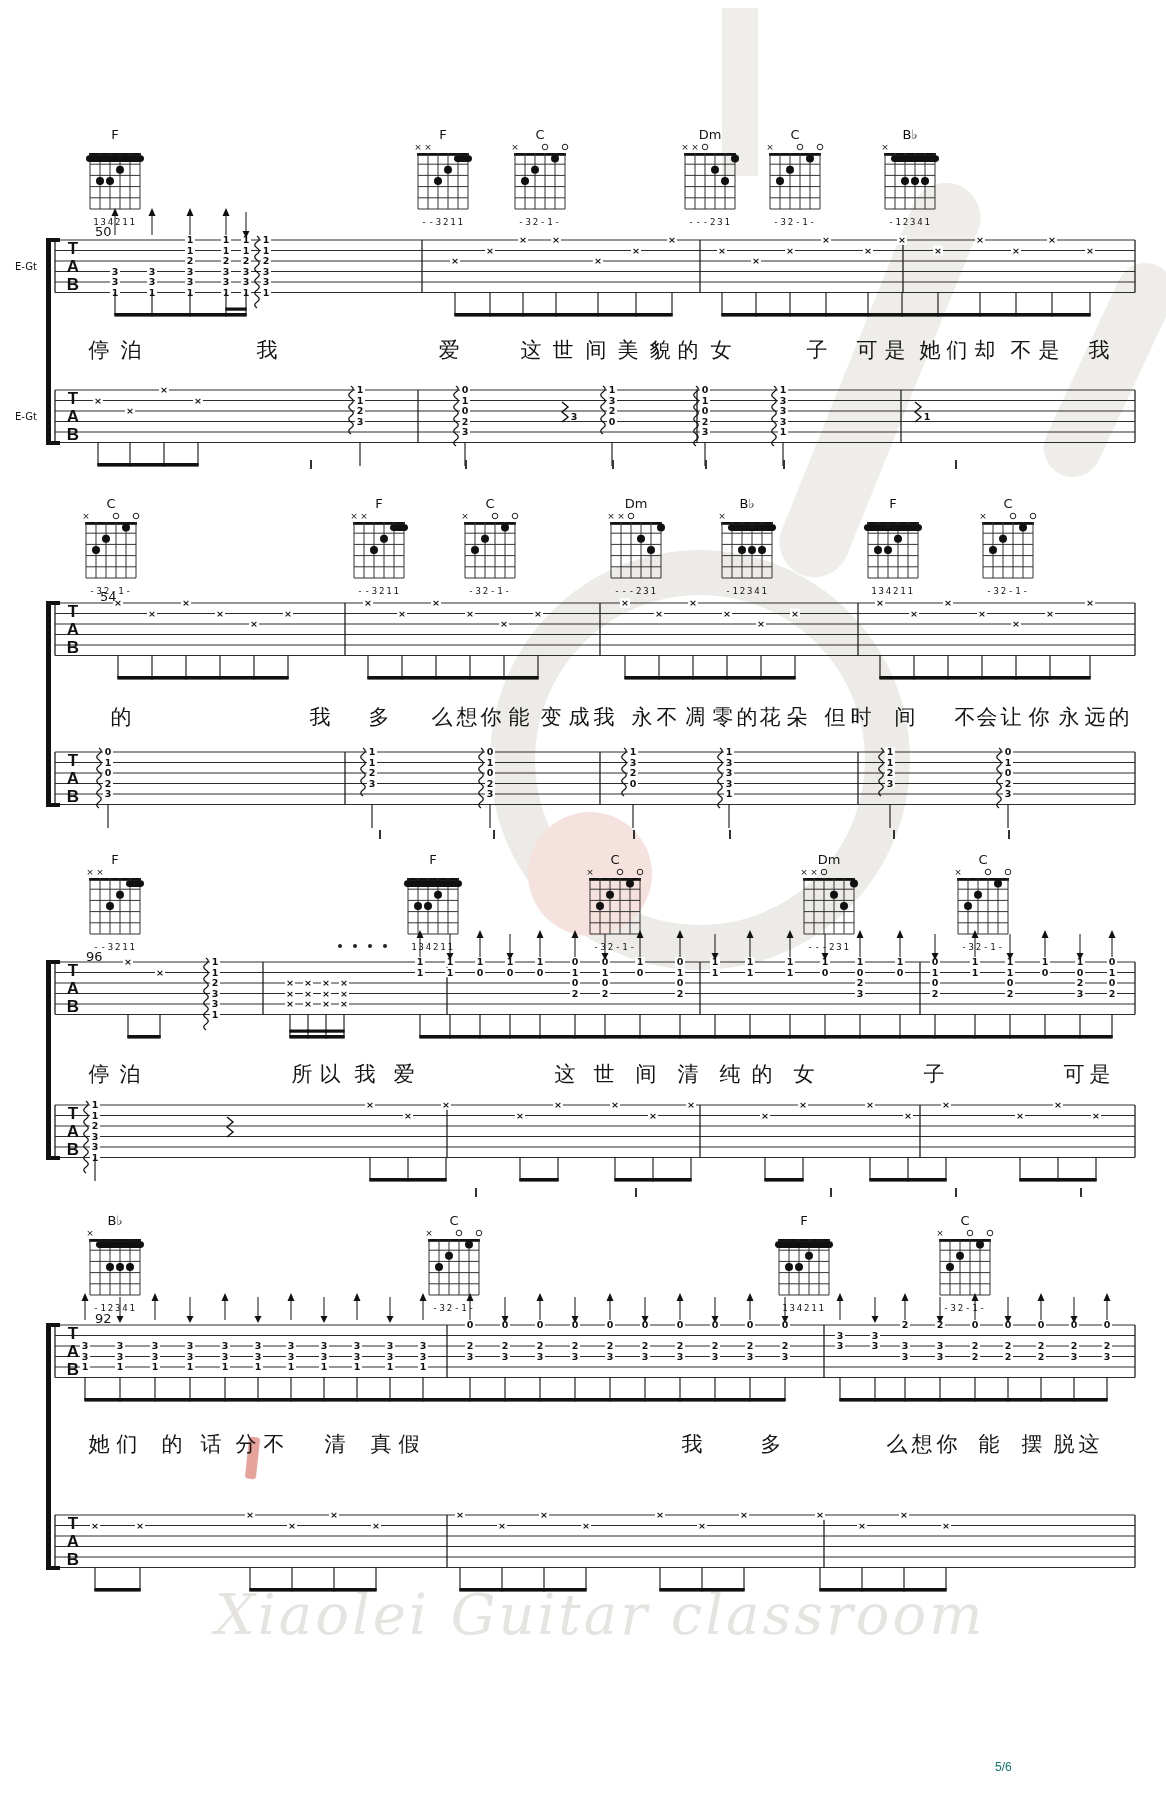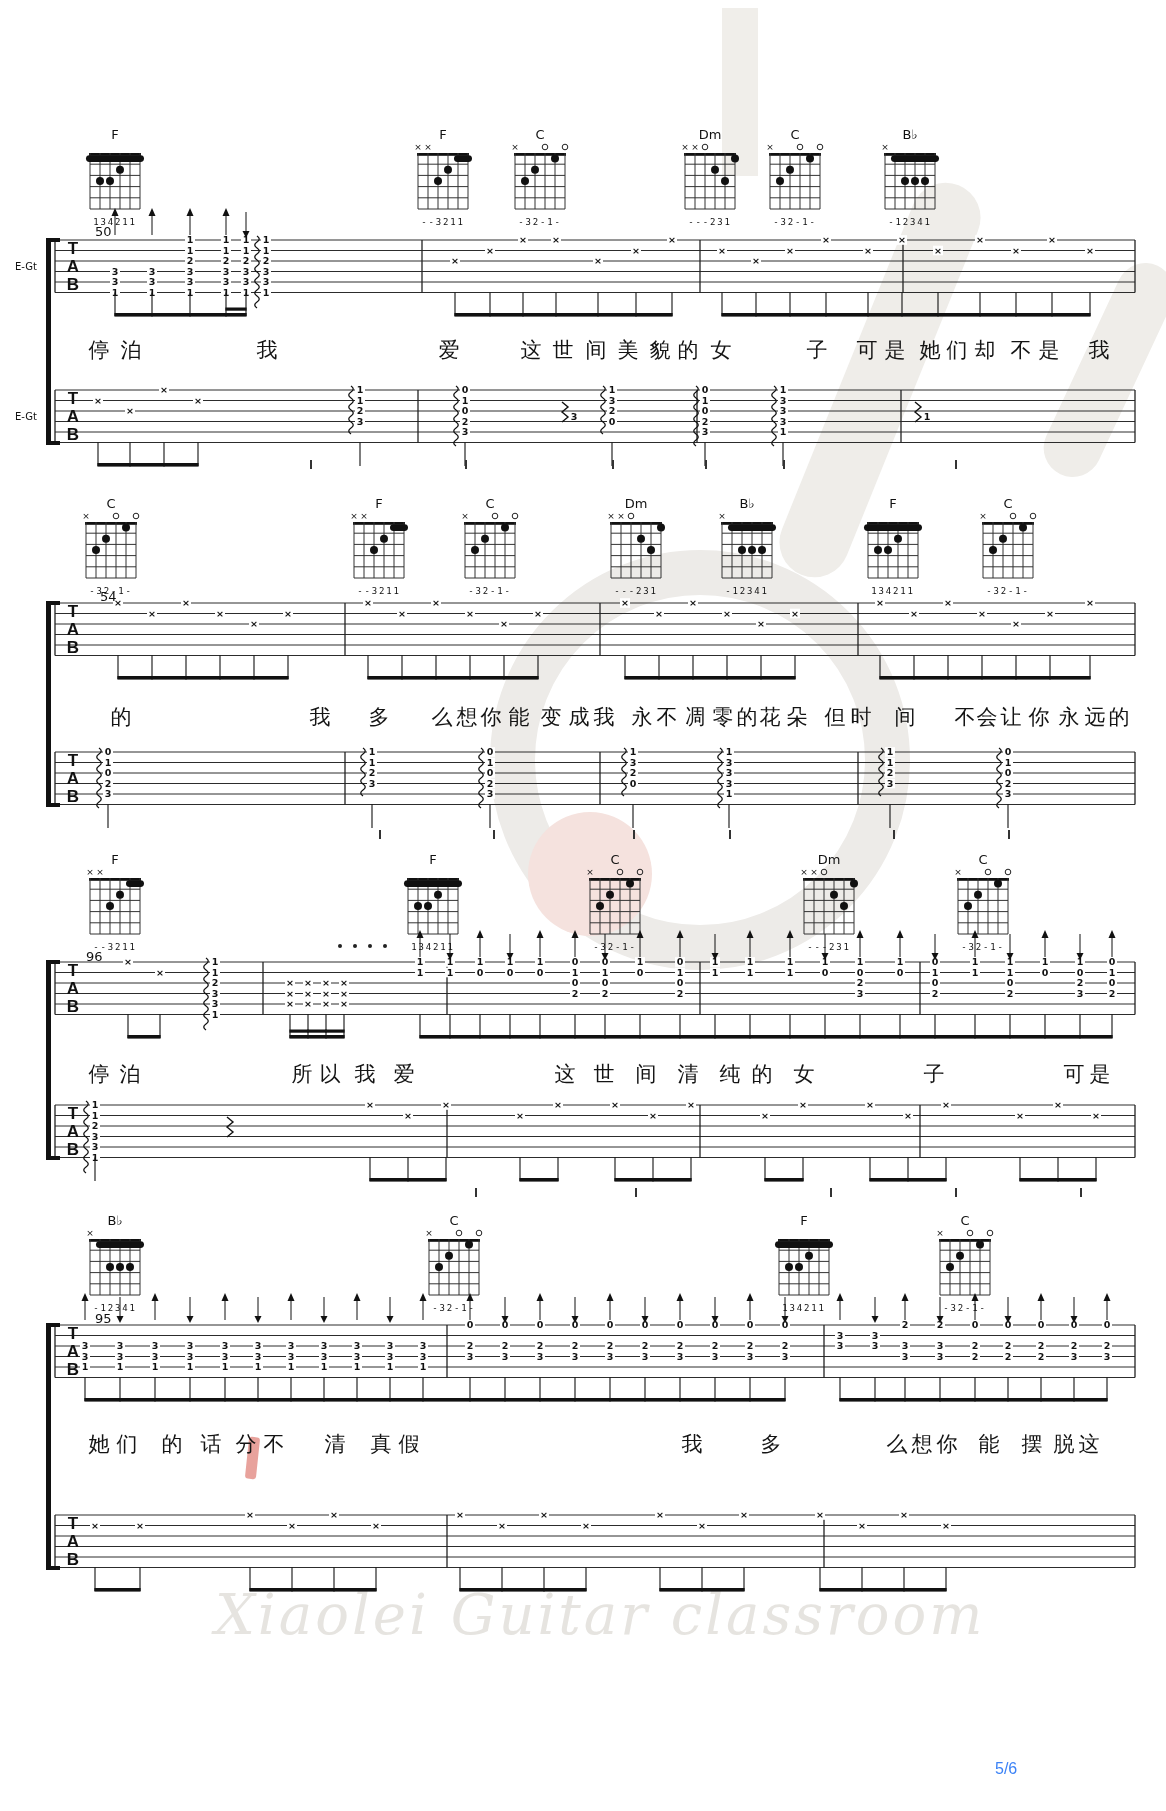--- a/index.html
+++ b/index.html
@@ -15,21 +15,21 @@
        transform:rotate(22deg);border-radius:40px;}
   .sw2{left:1080px;top:255px;width:58px;height:230px;background:#efede9;
        transform:rotate(25deg);border-radius:30px;}
   .wm-cn{position:absolute;left:48px;top:1408px;width:1080px;white-space:nowrap;z-index:0;
          font-size:196px;font-weight:700;letter-spacing:-8px;color:#edebe7;
          font-family:"DejaVu Sans",sans-serif;line-height:1;}
   .wm-red{position:absolute;left:247px;top:1437px;width:11px;height:42px;z-index:1;
           background:rgba(210,70,58,0.5);transform:rotate(6deg);border-radius:3px;}
   .wm-en{position:absolute;left:215px;top:1582px;z-index:1;font-size:56px;font-style:italic;
          color:#e6e4e0;font-family:"DejaVu Serif",serif;letter-spacing:3px;white-space:nowrap;text-align:center;}
-  .pageno{position:absolute;left:995px;top:1760px;font-size:16px;color:#3b82f6;z-index:3;}
+  .pageno{position:absolute;left:995px;top:1760px;font-size:12px;color:#0f766e;z-index:3;}
   
   .score-layer{position:absolute;left:0;top:0;width:100%;height:100%;z-index:2;}
   .score-layer svg{position:absolute;overflow:visible;}
   .mnum{position:absolute;font-size:13px;color:#111;z-index:2;font-family:"DejaVu Sans",sans-serif;}
   .lyr{position:absolute;transform:translateX(-50%);font-size:21px;color:#141414;z-index:2;
        font-family:"DejaVu Serif",serif;white-space:nowrap;}
   .tick{position:absolute;width:1.5px;height:9px;background:#333;z-index:2;}
   .rdot{position:absolute;width:4px;height:4px;border-radius:50%;background:#222;z-index:2;}
   .brk{position:absolute;width:5px;background:#111;z-index:2;}
   .brk:before,.brk:after{content:"";position:absolute;left:0;width:14px;height:3.5px;background:#111;}
@@ -1438,21 +1438,21 @@
         <line x1="13" y1="38.2" x2="63" y2="38.2" stroke="#333" stroke-width="1"></line>
         <line x1="13" y1="49.4" x2="63" y2="49.4" stroke="#333" stroke-width="1"></line>
         <line x1="13" y1="60.599999999999994" x2="63" y2="60.599999999999994" stroke="#333" stroke-width="1"></line>
         <line x1="13" y1="71.8" x2="63" y2="71.8" stroke="#333" stroke-width="1"></line>
         <line x1="13" y1="83" x2="63" y2="83" stroke="#333" stroke-width="1"></line>
         <circle cx="23" cy="55" r="4" fill="#111"></circle>
         <circle cx="33" cy="43.800000000000004" r="4" fill="#111"></circle>
         <circle cx="53" cy="32.6" r="4" fill="#111"></circle>
         <text x="38" y="99" font-size="9" text-anchor="middle" fill="#111" font-family="&quot;DejaVu Sans Mono&quot;,monospace" letter-spacing="1.8px">-32-1-</text>
       </svg>
-      <div class="mnum" style="left: 95px; top: 1311px;">95</div>
+      <div class="mnum" style="left: 95px; top: 1311px;">92</div>
       <svg width="1166" height="140" style="left: 0px; top: 1287px;">
         <g transform="translate(0,38)">
           <line x1="55" y1="0" x2="1135" y2="0" stroke="#2c2c2c" stroke-width="1"></line>
           <line x1="55" y1="10.5" x2="1135" y2="10.5" stroke="#2c2c2c" stroke-width="1"></line>
           <line x1="55" y1="21" x2="1135" y2="21" stroke="#2c2c2c" stroke-width="1"></line>
           <line x1="55" y1="31.5" x2="1135" y2="31.5" stroke="#2c2c2c" stroke-width="1"></line>
           <line x1="55" y1="42" x2="1135" y2="42" stroke="#2c2c2c" stroke-width="1"></line>
           <line x1="55" y1="52.5" x2="1135" y2="52.5" stroke="#2c2c2c" stroke-width="1"></line>
           <line x1="55" y1="0" x2="55" y2="52.5" stroke="#222" stroke-width="1.3"></line>
           <line x1="1135" y1="0" x2="1135" y2="52.5" stroke="#222" stroke-width="1.3"></line>

